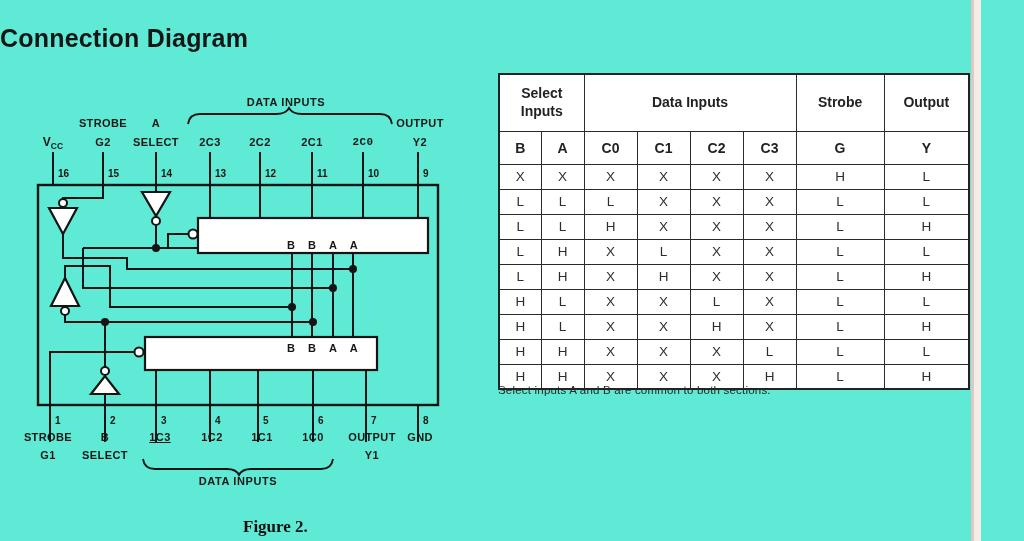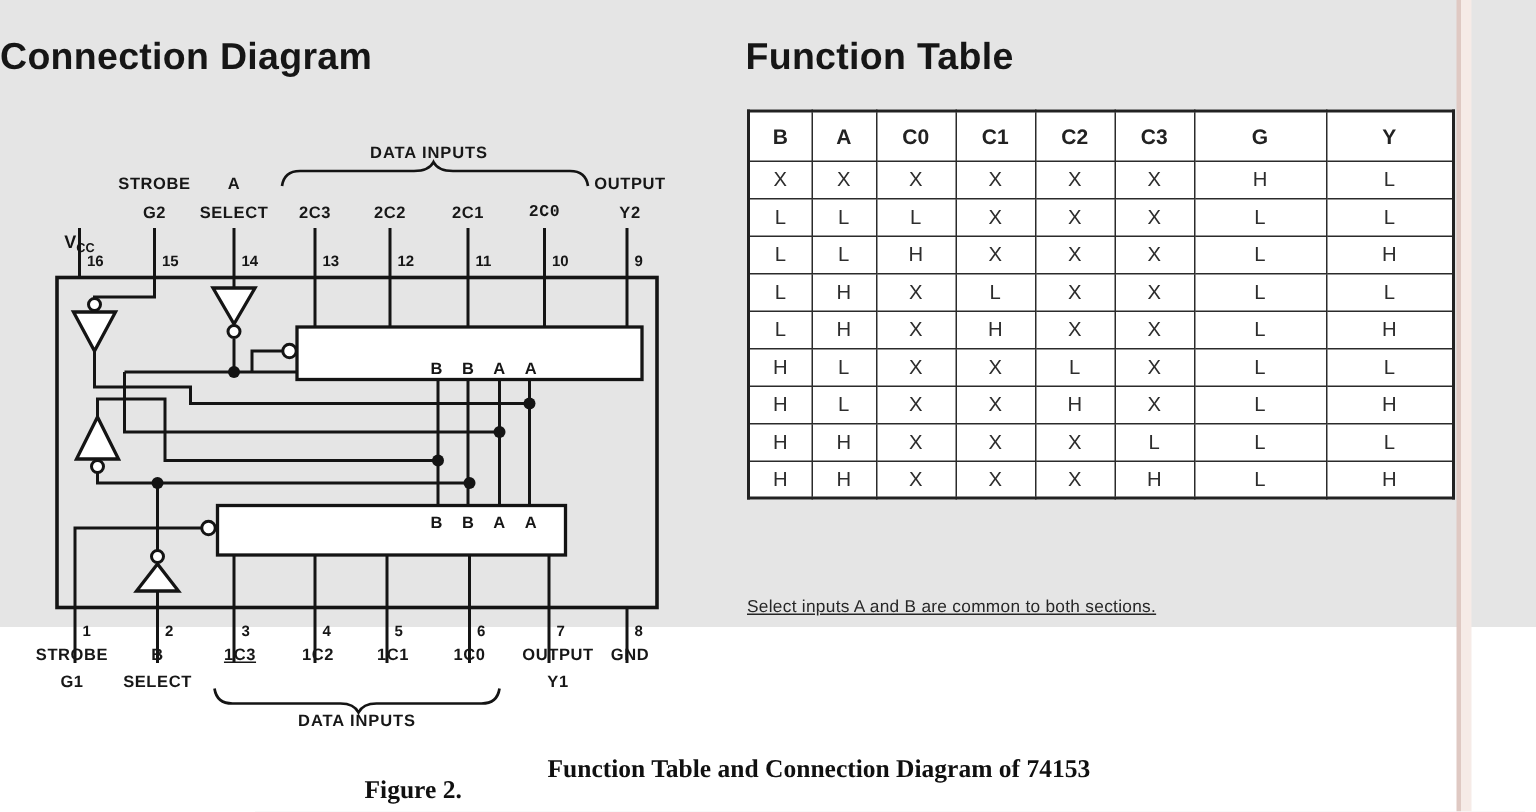--- a/index.html
+++ b/index.html
@@ -1,28 +1,28 @@
 <!DOCTYPE html>
 <html><head>
 <meta charset="utf-8">
 <style>
   * { margin:0; padding:0; box-sizing:border-box; }
   html,body { width:1024px; height:541px; background:#ffffff; overflow:hidden;
               font-family:"Liberation Sans", sans-serif; color:#141414; }
   .abs { position:absolute; }
-  .page { position:relative; width:1024px; height:418px; background:#e5e5e5; }
+  .page { position:relative; width:1024px; height:541px; background:#5eead4; }
 
   .h1 { font-size:25px; font-weight:bold; letter-spacing:0.2px; color:#161616; }
   .subtitle { font-size:15px; font-weight:bold; color:#171717; }
 
   .pinlabel { font-size:11px; font-weight:bold; white-space:nowrap; color:#171717;
               transform:translateX(-50%); letter-spacing:0.4px; }
   .brace-label { font-size:11px; font-weight:bold; white-space:nowrap; color:#171717;
               transform:translateX(-50%); letter-spacing:0.6px; }
-  .vcc { font-size:12px; font-weight:bold; transform:translateX(-50%);margin-top:19px; }
+  .vcc { font-size:12px; font-weight:bold; transform:translateX(-50%); }
   .vcc .sub { font-size:8.5px; vertical-align:-3px; letter-spacing:0; }
 
   
   table.ft { border-collapse:collapse; table-layout:fixed; background:#fff; }
   table.ft td, table.ft th { border:1.6px solid #2b2b2b; text-align:center;
        font-family:"Liberation Sans", sans-serif; color:#222; overflow:hidden; }
   table.ft { border:2.2px solid #222; }
   .ft .grp { font-size:14px; font-weight:bold; height:57px; line-height:1.25; }
   .ft .colh { font-size:14px; font-weight:bold; height:33px; }
   .ft tbody td { font-size:13.5px; font-weight:500; height:25px; color:#2d2d2d; }
@@ -38,21 +38,20 @@
   svg text { font-family:"Liberation Sans", sans-serif; fill:#161616; }
   .pin-num { font-size:10px; font-weight:bold; }
   .blk-label { font-size:11px; font-weight:bold; letter-spacing:13px; }
 </style>
 </head>
 <body>
 
 <div class="page">
 
   <div class="abs h1" style="left:0px; top:24px;">Connection Diagram</div>
-  <div class="abs h1" style="left:497px; top:24px;">Function Table</div>
 
   <svg class="abs" style="left:0; top:0;" width="490" height="541" viewBox="0 0 490 541">
     <g stroke="#141414" stroke-width="2.4" fill="none">
       <rect x="38" y="185" width="400" height="220"></rect>
     </g>
 
     <g stroke="#141414" stroke-width="2.2" fill="#ffffff">
       <rect x="198" y="218" width="230" height="35"></rect>
       <rect x="145" y="337" width="232" height="33"></rect>
     </g>
@@ -179,20 +178,26 @@
         <col style="width:43px">
       <col style="width:53px">
         <col style="width:53px">
         <col style="width:53px">
         <col style="width:53px">
       <col style="width:88px">
         <col style="width:85px">
     </colgroup>
     <thead>
       <tr>
+        <th class="grp" colspan="2" style="padding:0 12px;">Select Inputs</th>
+        <th class="grp" colspan="4">Data Inputs</th>
+        <th class="grp">Strobe</th>
+        <th class="grp">Output</th>
+      </tr>
+      <tr>
         <th class="colh">B</th>
         <th class="colh">A</th>
         <th class="colh">C0</th>
         <th class="colh">C1</th>
         <th class="colh">C2</th>
         <th class="colh">C3</th>
         <th class="colh">G</th>
         <th class="colh">Y</th>
       </tr>
     </thead>
@@ -283,21 +288,20 @@
           <td>X</td>
           <td>X</td>
           <td>X</td>
           <td>H</td>
           <td>L</td>
           <td>H</td>
         </tr>
       </tbody>
   </table>
 
-  <div class="abs note" style="left:498px; top:399px;text-decoration:underline;">Select inputs A and B are common to both sections.</div>
+  <div class="abs note" style="left:498px; top:384px;">Select inputs A and B are common to both sections.</div>
 
   <div class="abs caption-label" style="left:243px; top:517px;">Figure 2.</div>
-  <div class="abs caption-text" style="left:365px; top:503px;">Function Table and Connection Diagram of 74153</div>
 
   <div class="abs stripe1" style="left:971px; top:0; width:3px; height:541px;"></div>
   <div class="abs stripe2" style="left:974px; top:0; width:7px; height:541px;"></div>
 
 </div>
 
 </body></html>

